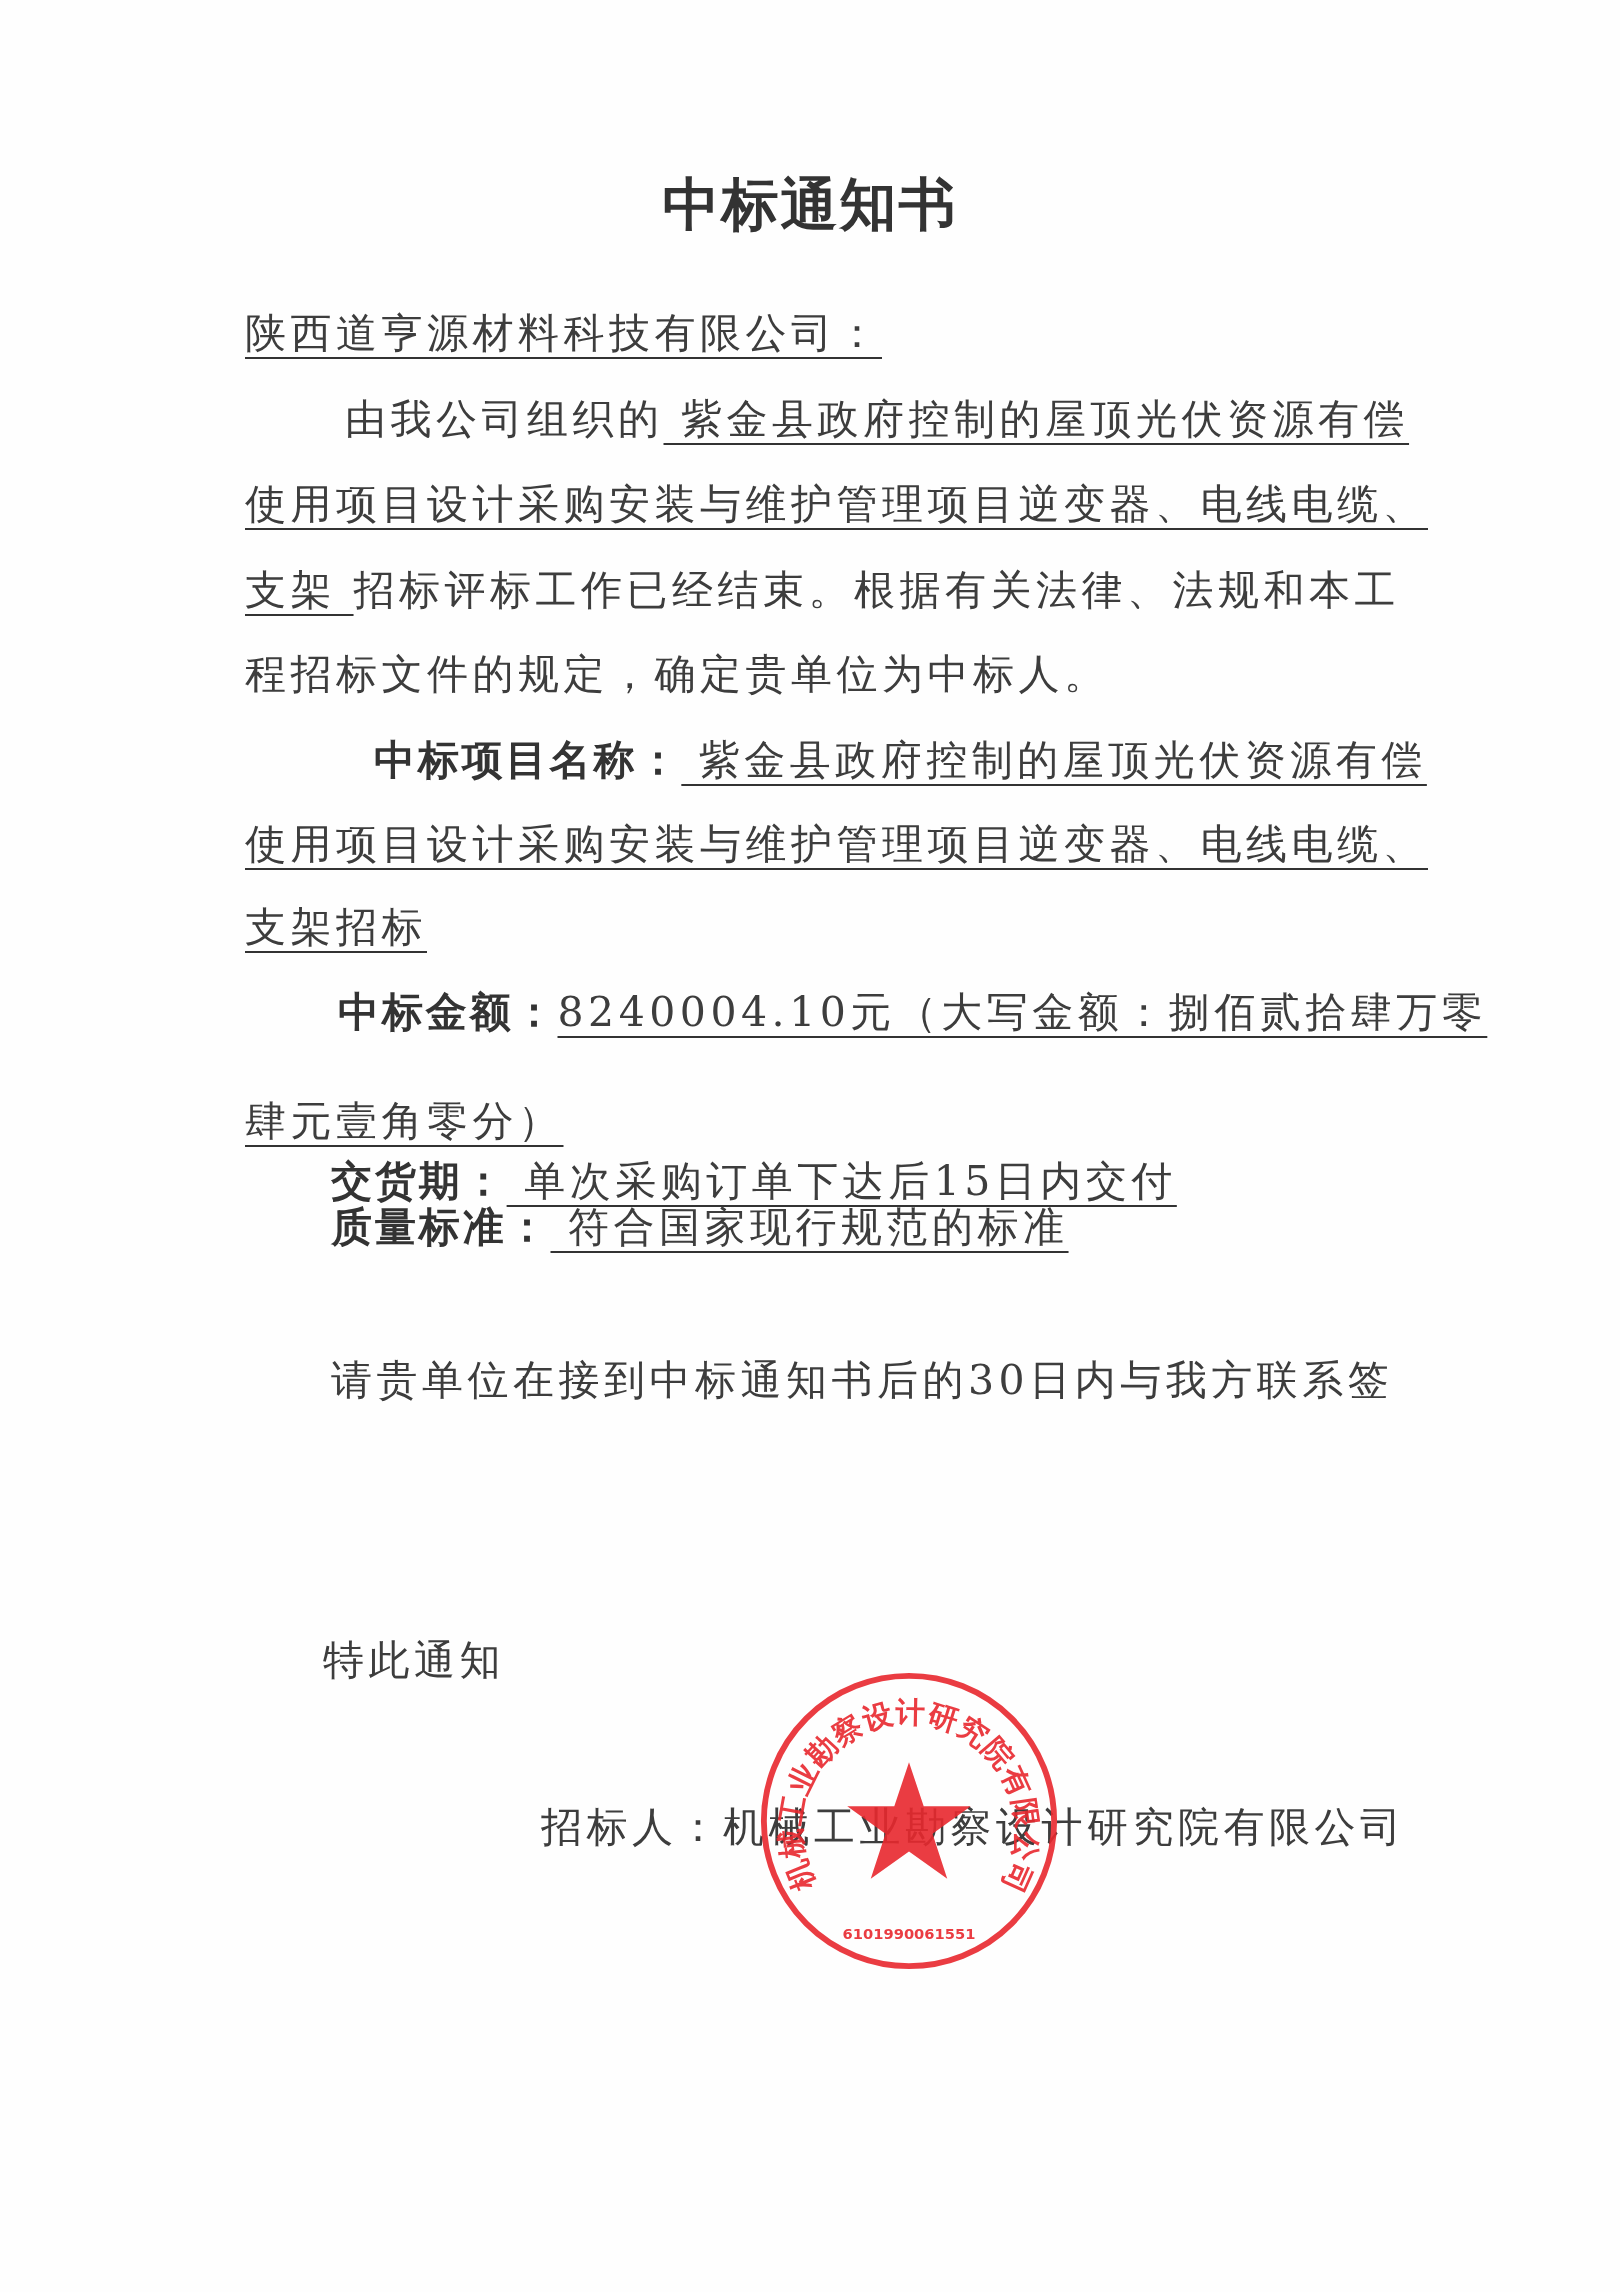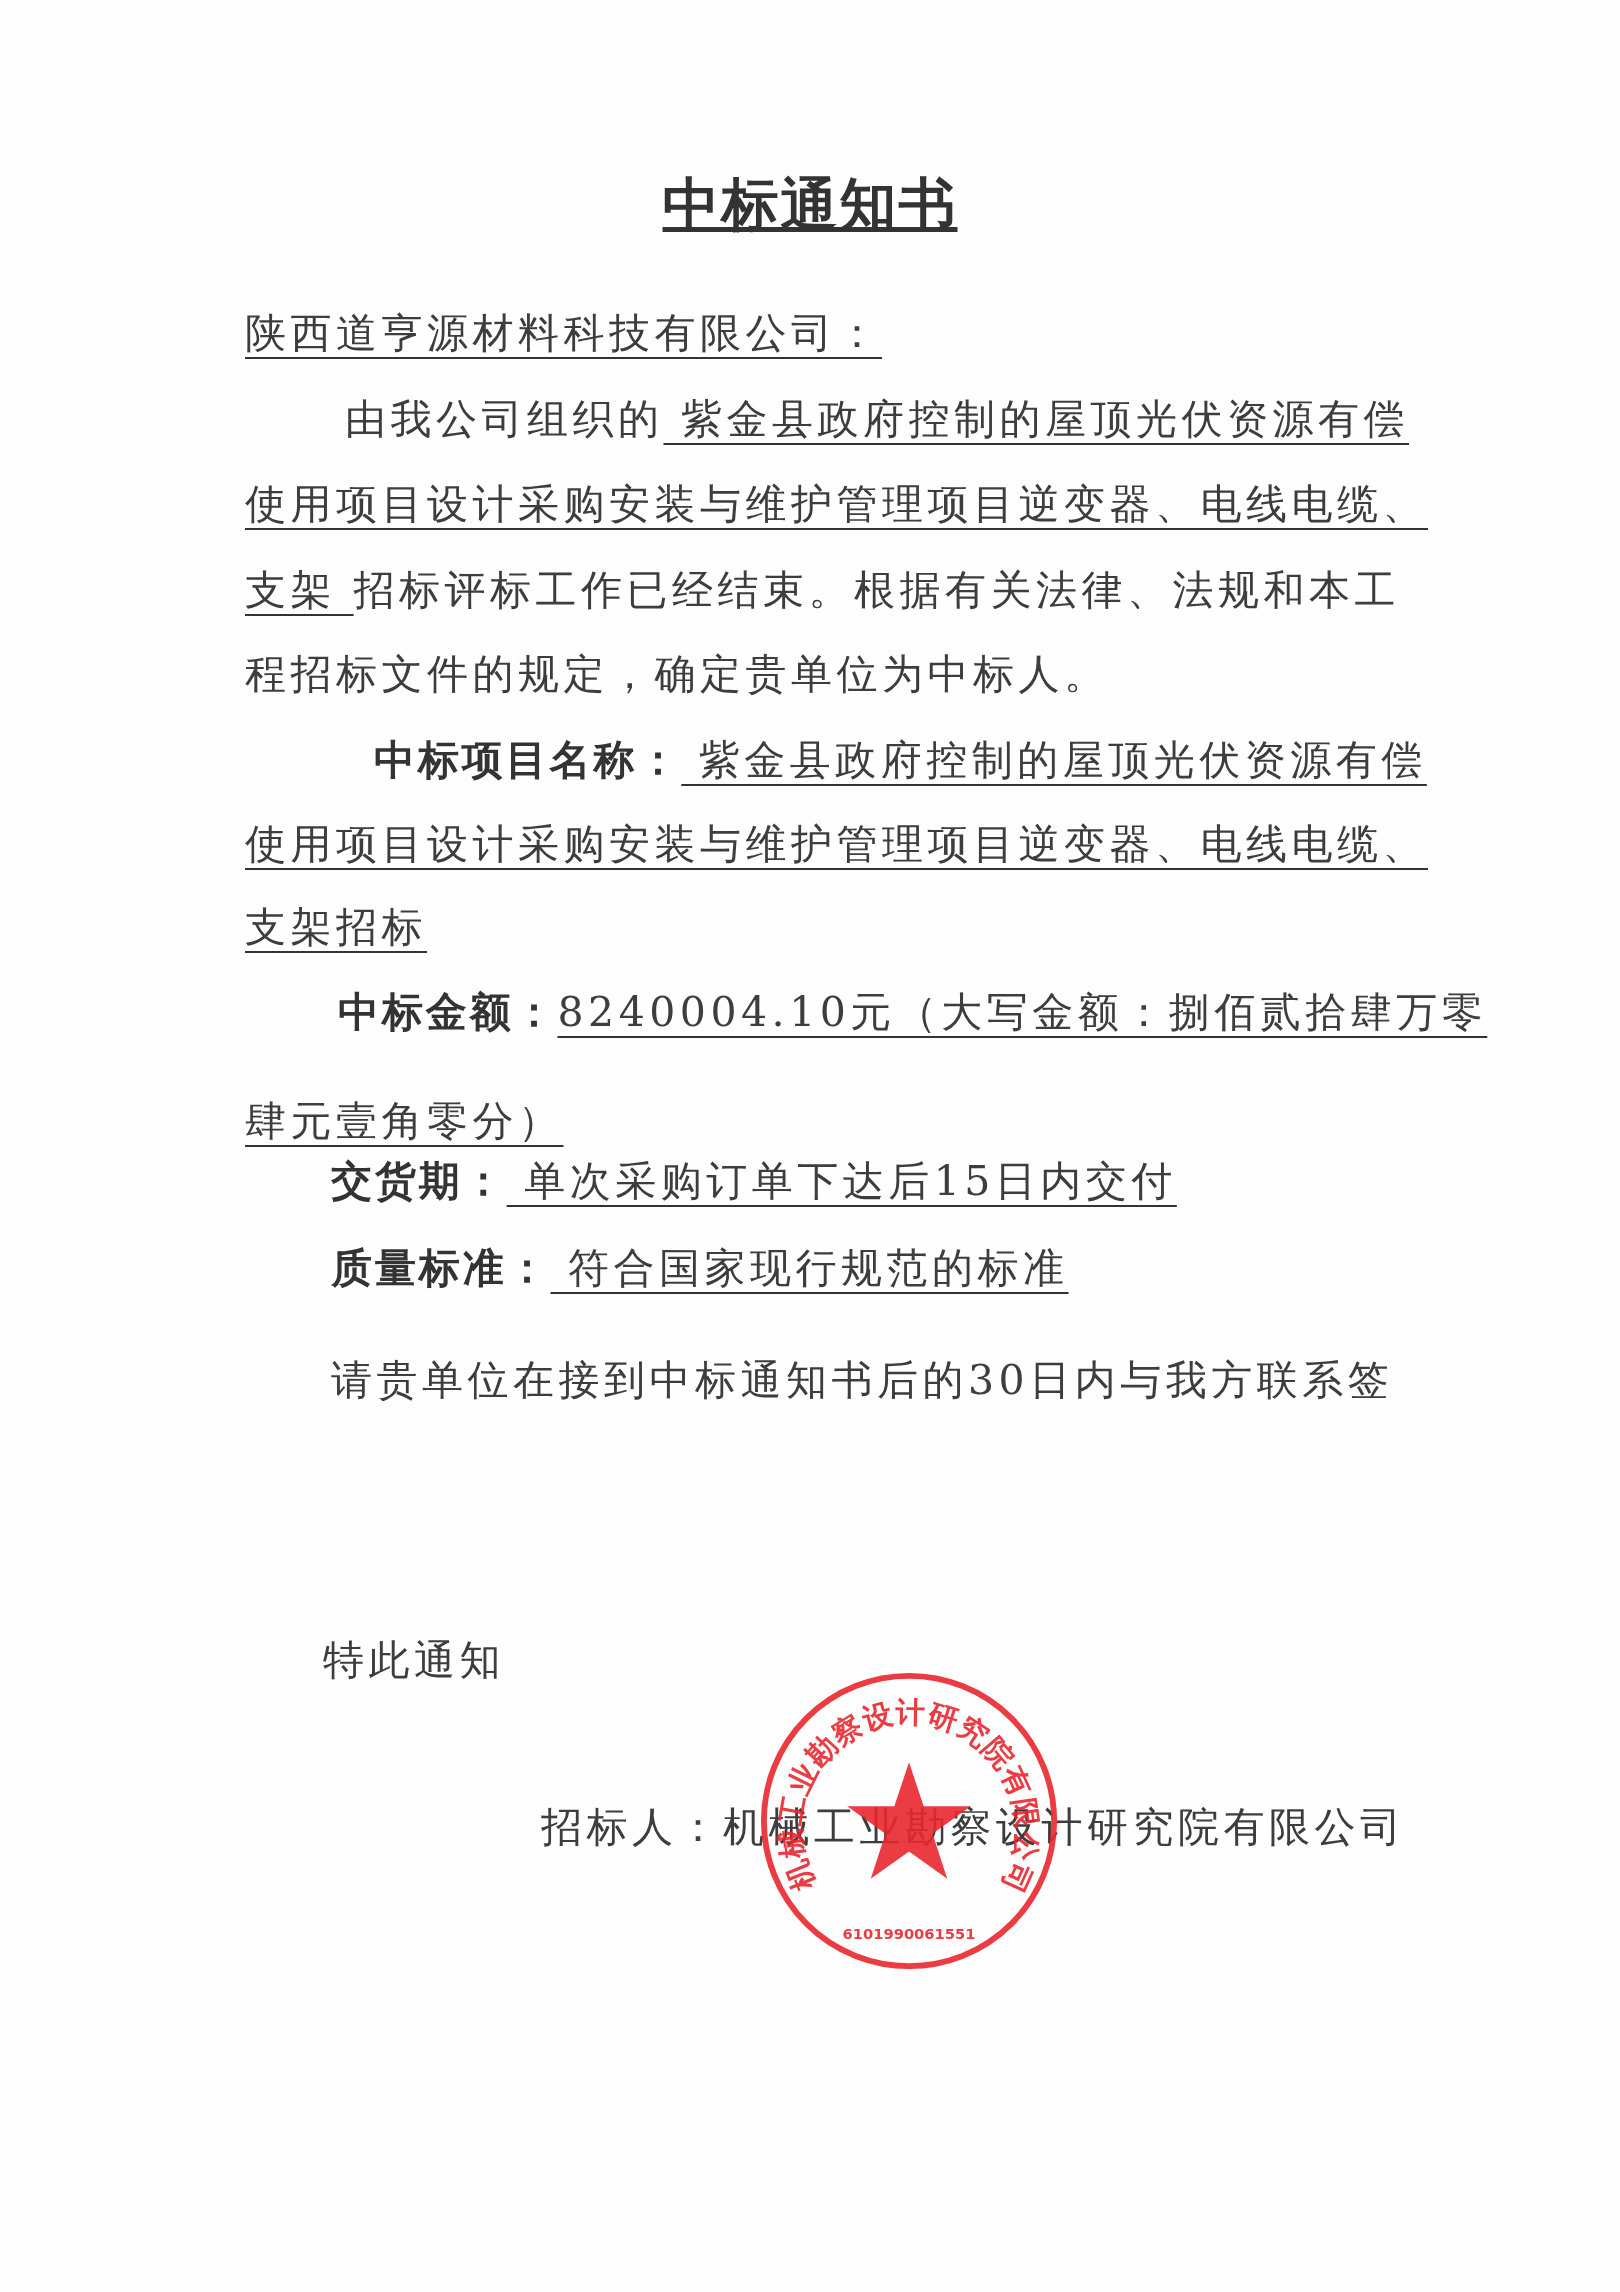--- a/index.html
+++ b/index.html
@@ -1,21 +1,21 @@
 <!DOCTYPE html>
 <html><head>
 <meta charset="utf-8">
 <style>
   html, body { margin: 0; padding: 0; background: #ffffff; }
   body { width: 1620px; height: 2293px; position: relative; overflow: hidden;
          font-family: "DejaVu Serif", "Liberation Serif", serif; color: #3a3a3a; }
   .page { position: absolute; inset: 0; background: #fefefe; }
   .title { position: absolute; left: 0; width: 1620px; top: 167px; text-align: center;
            font-family: "DejaVu Sans", "Liberation Sans", sans-serif; font-weight: bold;
-           font-size: 57px; letter-spacing: 2px; color: #333; text-decoration: underline; }
+           font-size: 57px; letter-spacing: 2px; color: #333; }
   .line { position: absolute; font-size: 41px; line-height: 55px; white-space: nowrap;
           letter-spacing: 4.5px; color: #3d3d3d; text-align: right; }
   .u { text-decoration: underline; text-decoration-thickness: 2px; text-underline-offset: 9.8px;
        text-decoration-color: #333; }
   .lbl { font-family: "DejaVu Sans", "Liberation Sans", sans-serif; font-weight: bold; color: #333; letter-spacing: 2.9px; }
   .stamp { position: absolute; left: 757px; top: 1669px; width: 304px; height: 304px; pointer-events: none; opacity: 0.9; }
 </style>
 </head>
 <body>
 
@@ -42,21 +42,21 @@
 
   <div class="line" style="left:338px; top:985px;">
     <span class="lbl">中标金额：</span><span class="u">8240004.10元（大写金额：捌佰贰拾肆万零</span>
   </div>
   <div class="line u" style="left:245px; top:1066px;margin-top:28px;">肆元壹角零分） </div>
 
   <div class="line" style="left:331px; top:1154px;">
     <span class="lbl">交货期：</span><span class="u"> 单次采购订单下达后15日内交付 </span>
   </div>
 
-  <div class="line" style="left:331px; top:1241px;">
+  <div class="line" style="left:331px; top:1200px;">
     <span class="lbl">质量标准：</span><span class="u"> 符合国家现行规范的标准</span>
   </div>
 
   <div class="line" style="left:331px; top:1353px;">请贵单位在接到中标通知书后的30日内与我方联系签</div>
 
   <div class="line" style="left:323px; top:1633px;">特此通知</div>
 
   <div class="line" style="left:541px; top:1800px;">
     <span>招标人：</span><span>机械工业勘察设计研究院有限公司</span>
   </div>

